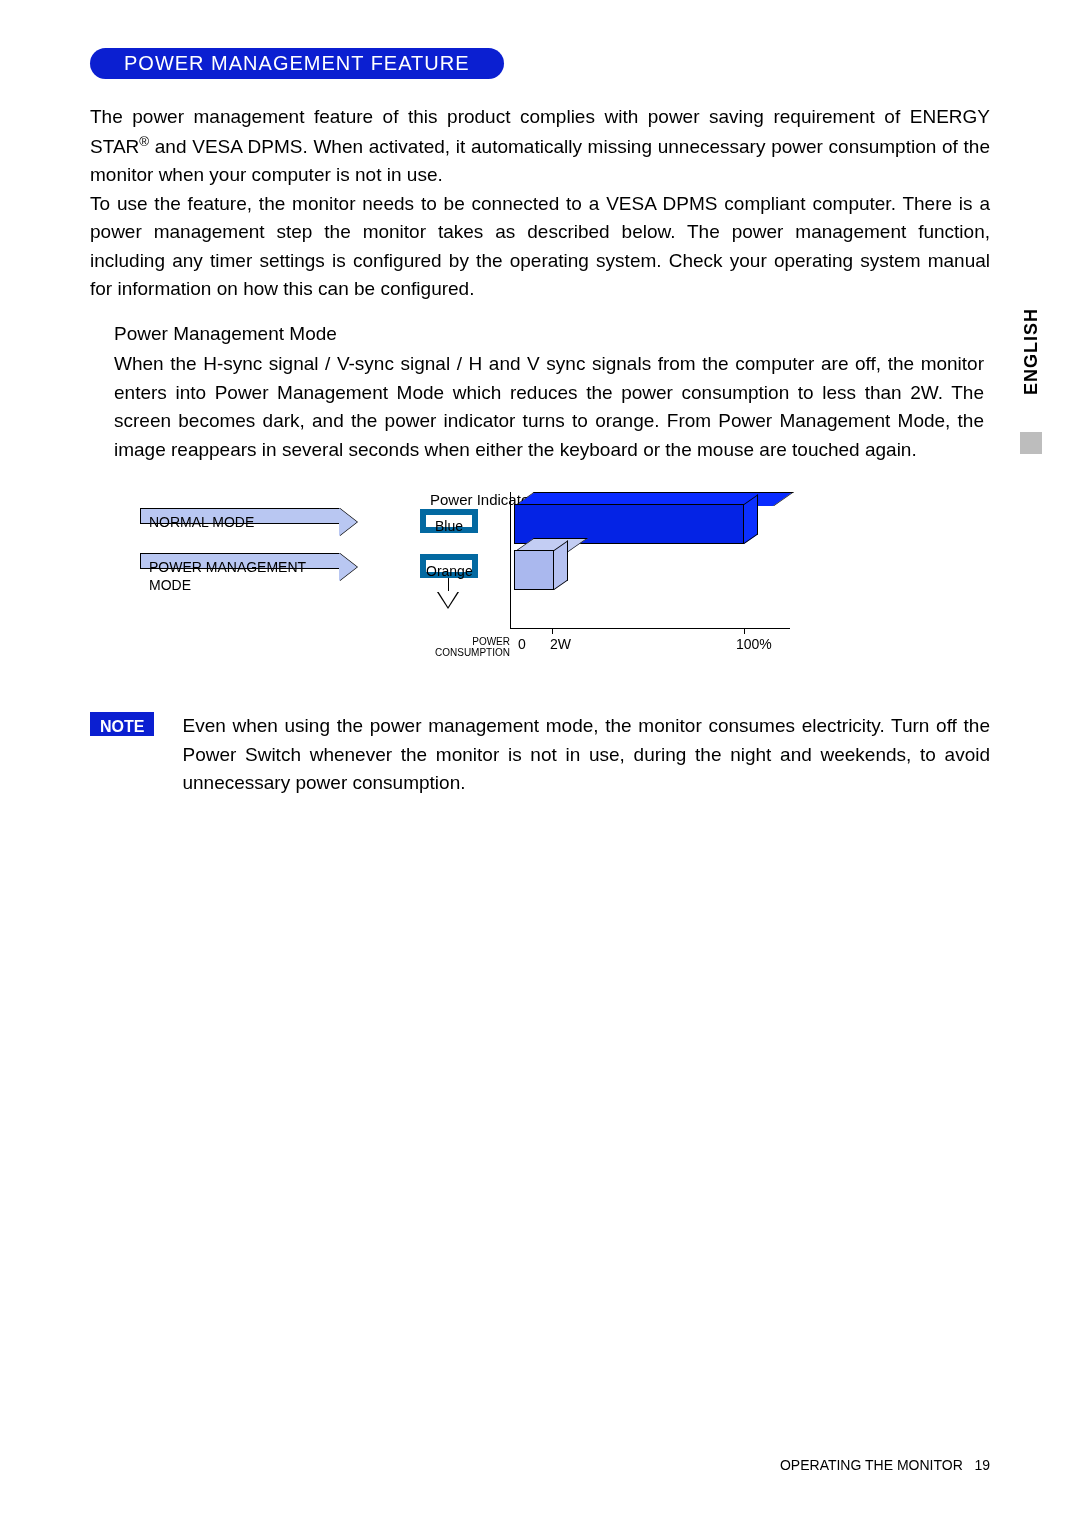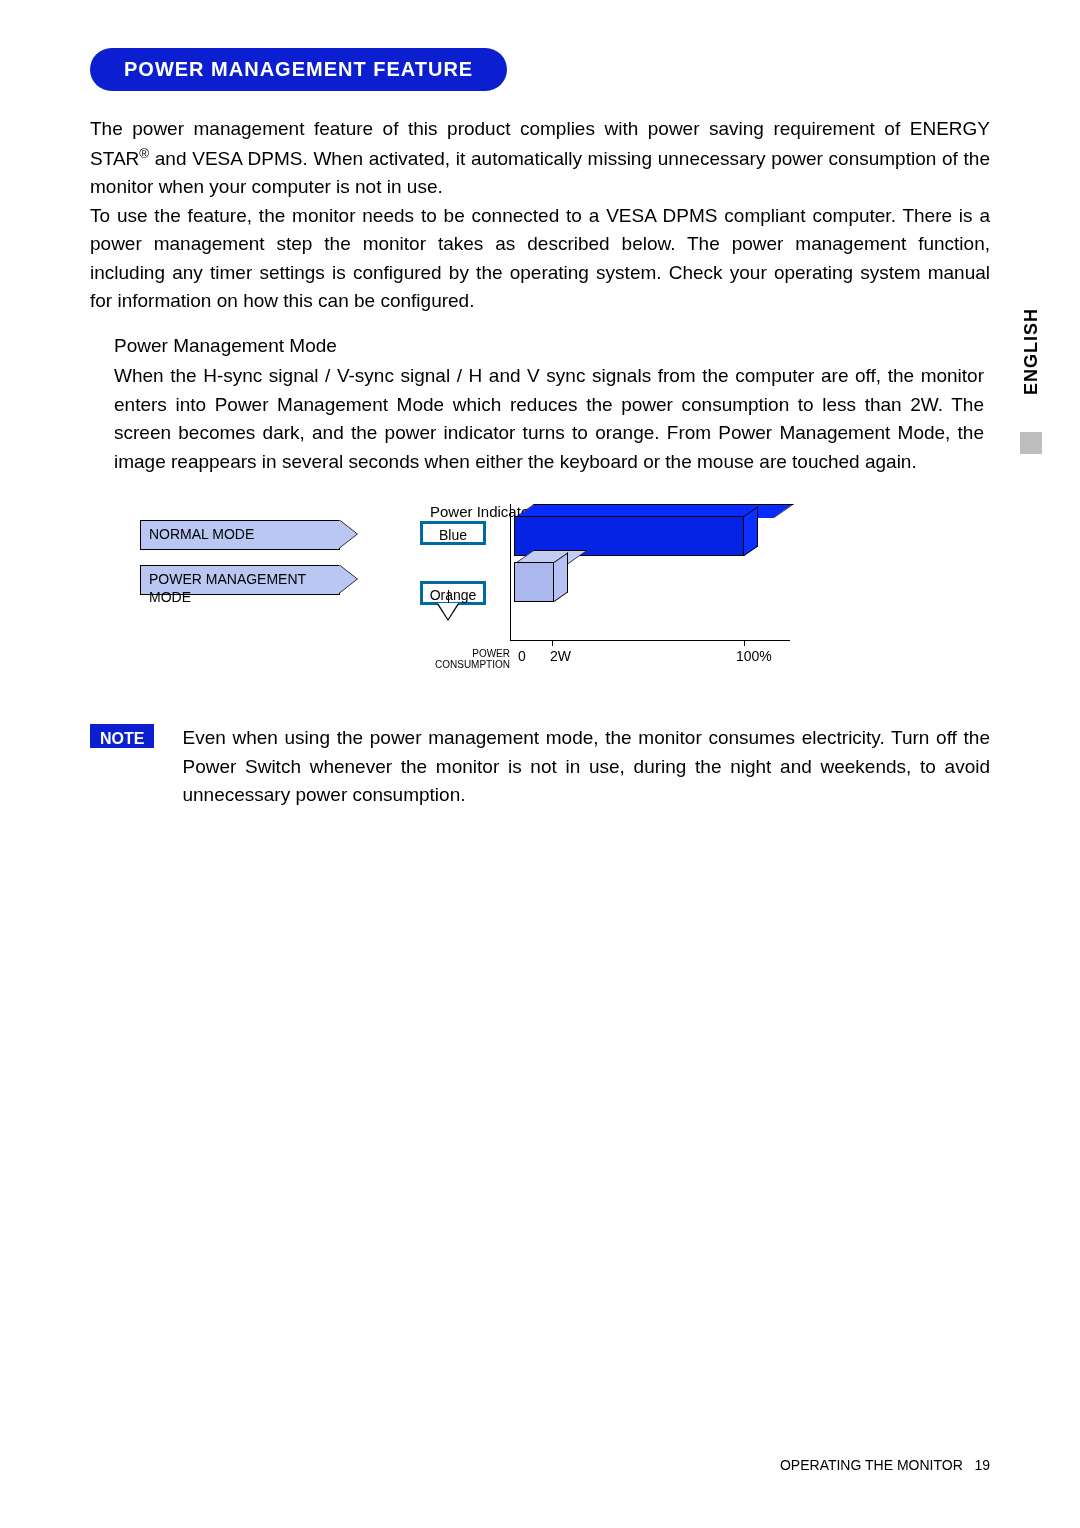--- a/index.html
+++ b/index.html
@@ -9,24 +9,24 @@
     background: #fff;
     font-family: Arial, Helvetica, sans-serif;
     color: #000;
     position: relative;
     padding: 48px 90px 60px 90px;
   }
   .header-pill {
     display: inline-block;
     background: #0b1fd1;
     color: #fff;
-    font-weight: bold;
+    font-weight: normal;
     font-size: 20px;
     letter-spacing: 1px;
-    padding: 10px 34px;
+    padding: 4px 34px;
     border-radius: 22px;
     margin-bottom: 24px;
   }
   .body-text {
     font-size: 19px;
     line-height: 1.5;
     text-align: justify;
   }
   .subsection {
     margin-top: 16px;
@@ -73,21 +73,21 @@
     position: relative;
     font-size: 15px;
   }
   .diagram .pi-label { position: absolute; top: 0px; left: 290px; margin-top: 13px; }
   .mode-box {
     position: absolute;
     border: 1px solid #000;
     background: #b9c7f2;
     padding: 4px 8px;
     font-size: 14px;
-    height: 30px;
+    height: 16px;
     line-height: 18px;
   }
   .mode-box::after {
     content: "";
     position: absolute;
     right: -18px; top: -1px;
     border-top: 14px solid transparent;
     border-bottom: 14px solid transparent;
     border-left: 18px solid #b9c7f2;
   }
@@ -96,30 +96,30 @@
     position: absolute;
     right: -19px; top: -1px;
     border-top: 14px solid transparent;
     border-bottom: 14px solid transparent;
     border-left: 18px solid #000;
   }
   .mode-normal { top: 30px; left: 0; width: 200px; }
   .mode-pm { top: 75px; left: 0; width: 200px; }
   .color-box {
     position: absolute;
-    border: 3px solid #0369a1;
+    border: 6px solid #0369a1;
     background: #fff;
     text-align: center;
     font-size: 14px;
-    width: 66px;
+    width: 58px;
     height: 24px;
     line-height: 22px;
   }
   .cb-blue { top: 31px; left: 280px; }
-  .cb-orange { top: 91px; left: 280px; }
+  .cb-orange { top: 76px; left: 280px; }
   
   .down-line {
     position: absolute;
     width: 1px; background: #000;
   }
   .down-head {
     position: absolute;
     width: 0; height: 0;
     border-left: 10px solid transparent;
     border-right: 10px solid transparent;

